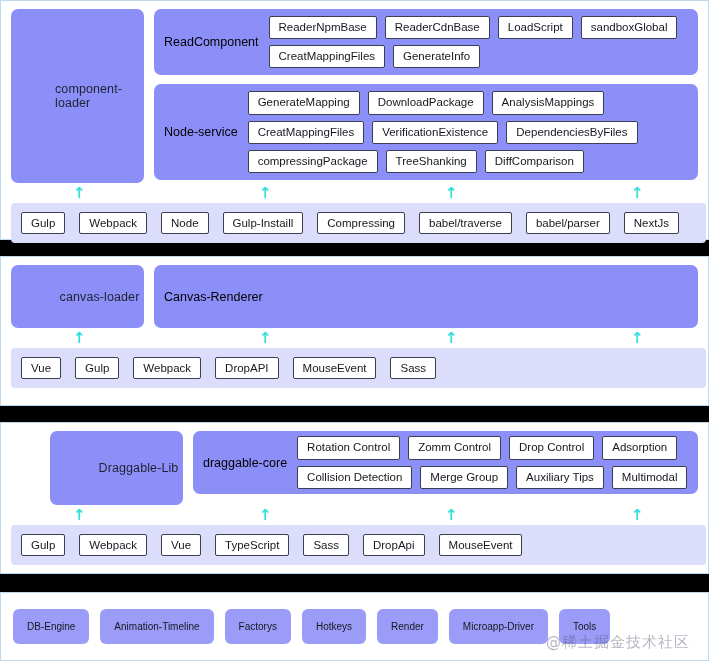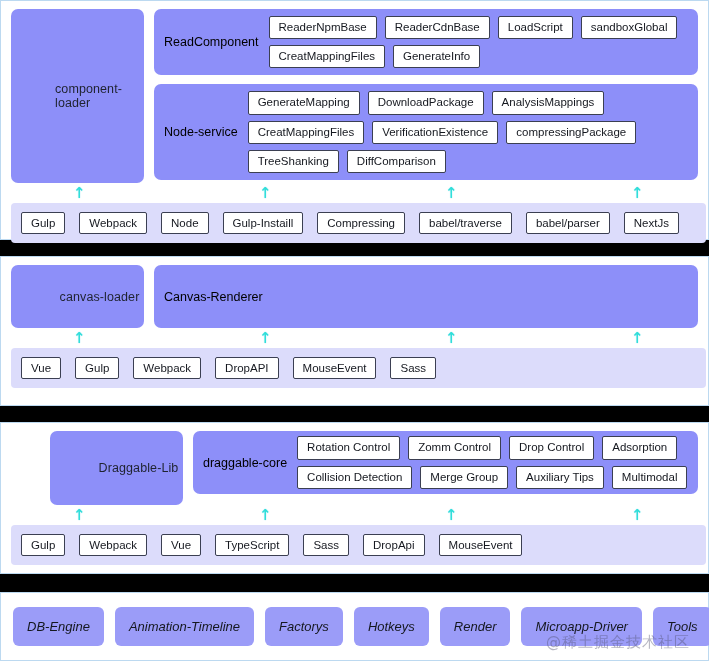--- a/index.html
+++ b/index.html
@@ -72,23 +72,22 @@
     padding:4px 9px;font-size:11.5px;color:#15181f;white-space:nowrap;
   }
 
   
   .footer-inner{
     height:100%;display:flex;align-items:center;gap:11px;
     padding:0 12px;box-sizing:border-box;
   }
   .tile{
     background:#9b9cf8;border-radius:6px;
-    padding:12px 14px;font-size:13px;color:#15181f;
+    padding:12px 14px;font-size:10px;color:#15181f;
     white-space:nowrap;
-    font-style:italic;
   }
 
   .watermark{
     position:absolute;right:18px;bottom:8px;
     font-size:15px;color:rgba(80,80,110,.42);
     letter-spacing:1px;pointer-events:none;
     font-family:"DejaVu Sans",sans-serif;
   }
 
   
@@ -122,20 +121,21 @@
         </div>
 
         <div class="group">
           <div class="group-title">Node-service</div>
           <div class="chips">
             <span class="chip">GenerateMapping</span>
             <span class="chip">DownloadPackage</span>
             <span class="chip">AnalysisMappings</span>
             <span class="chip">CreatMappingFiles</span>
             <span class="chip">VerificationExistence</span>
+            <span class="chip">DependenciesByFiles</span>
             <span class="chip">compressingPackage</span>
             <span class="chip">TreeShanking</span>
             <span class="chip">DiffComparison</span>
           </div>
         </div>
 
       </div>
     </div>
 
     <div class="arrows">

